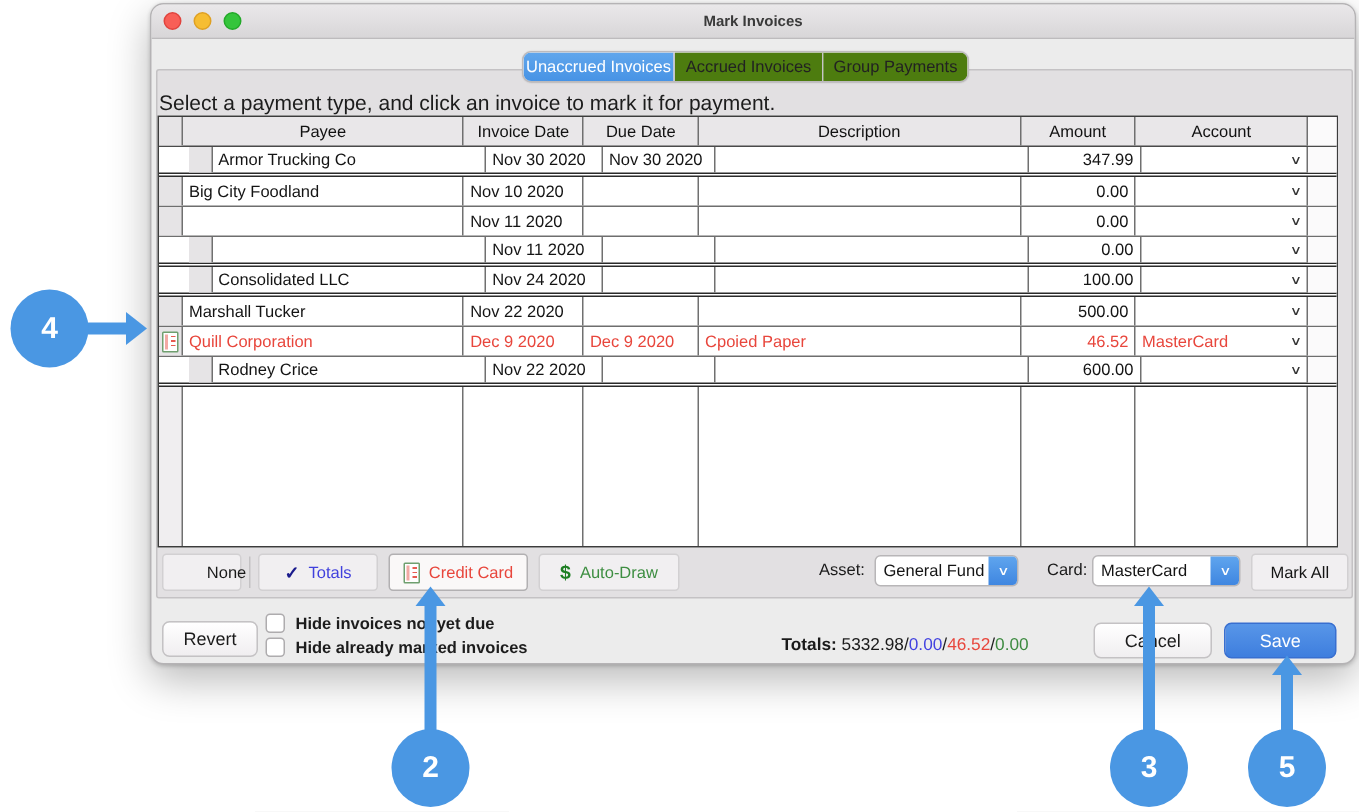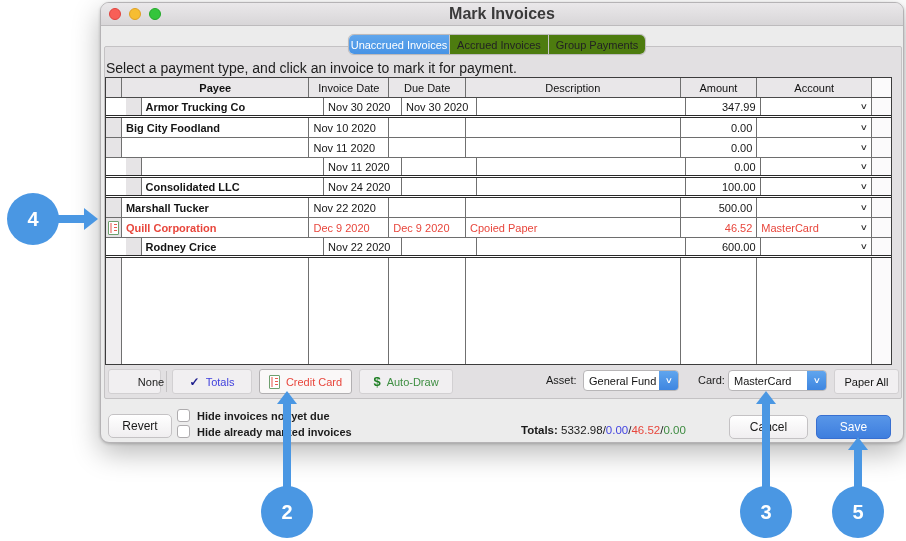--- a/index.html
+++ b/index.html
@@ -7,21 +7,21 @@
   body { position:relative; }
 
   
   .window { position:absolute; left:100px; top:2px; width:804px; height:441px;
     background:#ececec; border:1px solid #b5b3b5; border-radius:9px;
     box-shadow:0 10px 28px rgba(0,0,0,.28), 0 1px 3px rgba(0,0,0,.2); overflow:hidden; }
 
   .titlebar { position:absolute; left:0; top:0; right:0; height:23px;
     background:linear-gradient(#eae8ea,#d8d6d8); border-bottom:1px solid #bdbbbd;
     display:flex; align-items:center; justify-content:center; }
-  .title { font-size:16px; font-weight:600; color:#3a3a3a; }
+  .title { font-size:10px; font-weight:600; color:#3a3a3a; }
   .lights { position:absolute; left:8px; top:5px; display:flex; gap:8px; }
   .light { width:12px; height:12px; border-radius:50%; }
   .light.r { background:#f85f57; border:1px solid #e0443e; }
   .light.y { background:#f6bd32; border:1px solid #dfa023; }
   .light.g { background:#35c53c; border:1px solid #23a929; }
 
   
   .panel { position:absolute; left:3px; top:43px; width:798px; height:353px;
     background:#e2e0e2; border:1px solid #c4c2c4; border-radius:2px; }
   .tabs { position:absolute; left:247px; top:31px; height:21px; display:flex;
@@ -38,21 +38,21 @@
   
   .invoice-table { position:absolute; left:4px; top:74px; width:787px; height:288px;
     border:1px solid #3c3c3c; background:#fff; display:flex; flex-direction:column; z-index:4; }
   .t-row { display:flex; height:20px; flex:0 0 auto; border-bottom:1px solid #6e6e6e; background:#fff; }
   .t-row.thick { border-bottom:3px double #2a2a2a;padding-left:20px; }
   .t-row.header { background:#e9e7e9; border-bottom:1px solid #4a4a4a; }
   .t-row.filler { flex:1 1 auto; border-bottom:none; height:auto; }
   .cell { height:100%; border-right:1px solid #707070; font-size:11px; color:#141414;
     display:flex; align-items:center; padding:0 4px; overflow:hidden; white-space:nowrap; }
   .c0 { width:16px; background:#e6e4e6; padding:0; justify-content:center; }
-  .c1 { width:188px;font-weight:bold; } .c2 { width:80px; } .c3 { width:77px; }
+  .c1 { width:188px; } .c2 { width:80px; } .c3 { width:77px; }
   .c4 { width:215px; } .c5 { width:77px; justify-content:flex-end; }
   .c6 { width:115px; justify-content:space-between; }
   .c7 { width:19px; border-right:none; background:#fbfafb; }
   .header .cell { justify-content:center; color:#111; padding:0 2px; }
   .filler .c0 { background:#f0eef0; }
   .t-row.red .cell { color:#e8463c; }
   .chev { font-size:8px; color:#333; line-height:1; transform:scaleX(1.4); }
 
   .cc-icon { width:11px; height:14px; border:1px solid #6f9f6f; background:#fff;
     position:relative; border-radius:1px; display:inline-block; }
@@ -284,21 +284,21 @@
         <span class="chev">∨</span>
       </span>
   </div>
   <div class="ptb-label lbl-card">Card:</div>
   <div class="select sel-card">
     <span class="sel-text">MasterCard</span>
     <span class="sel-btn">
         <span class="chev">∨</span>
       </span>
   </div>
-  <div class="ptb-btn btn-markall">Paper All</div>
+  <div class="ptb-btn btn-markall">Mark All</div>
 
   <div class="btn btn-revert">Revert</div>
   <div class="cb-row cb1">
     <span class="cb-box"></span>
     <span class="cb-label">Hide invoices not yet due</span>
   </div>
   <div class="cb-row cb2">
     <span class="cb-box"></span>
     <span class="cb-label">Hide already marked invoices</span>
   </div>

